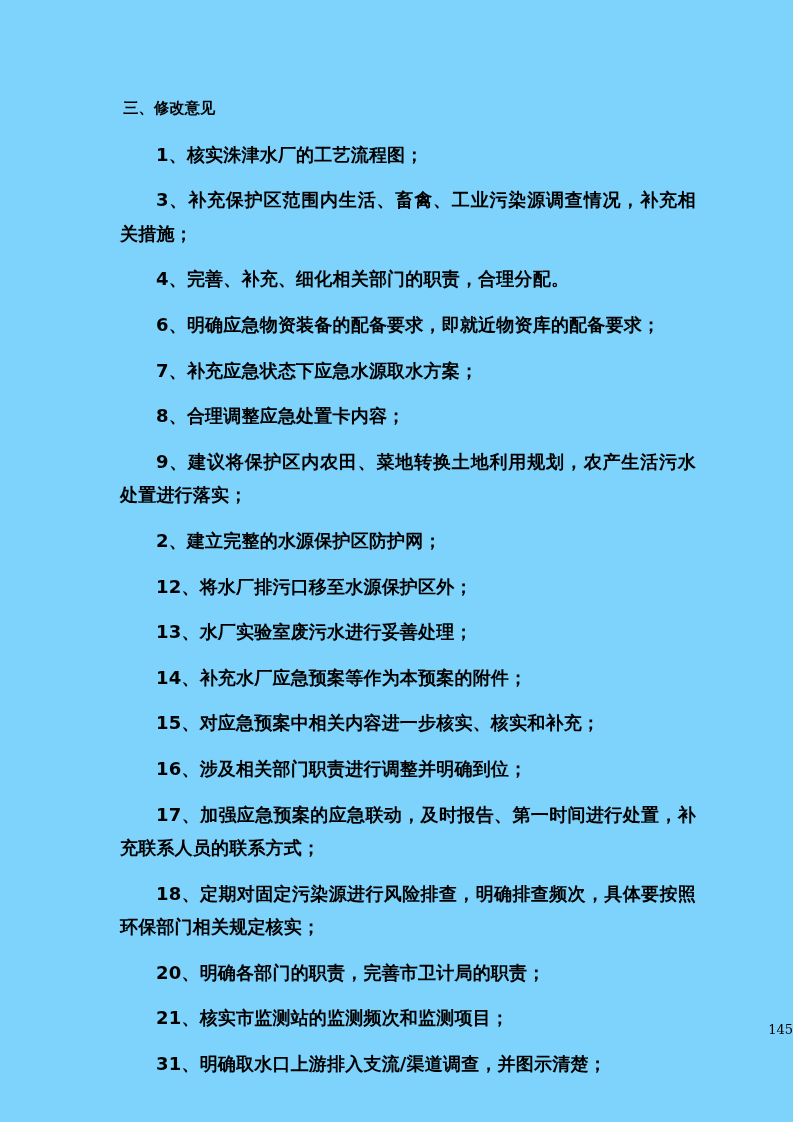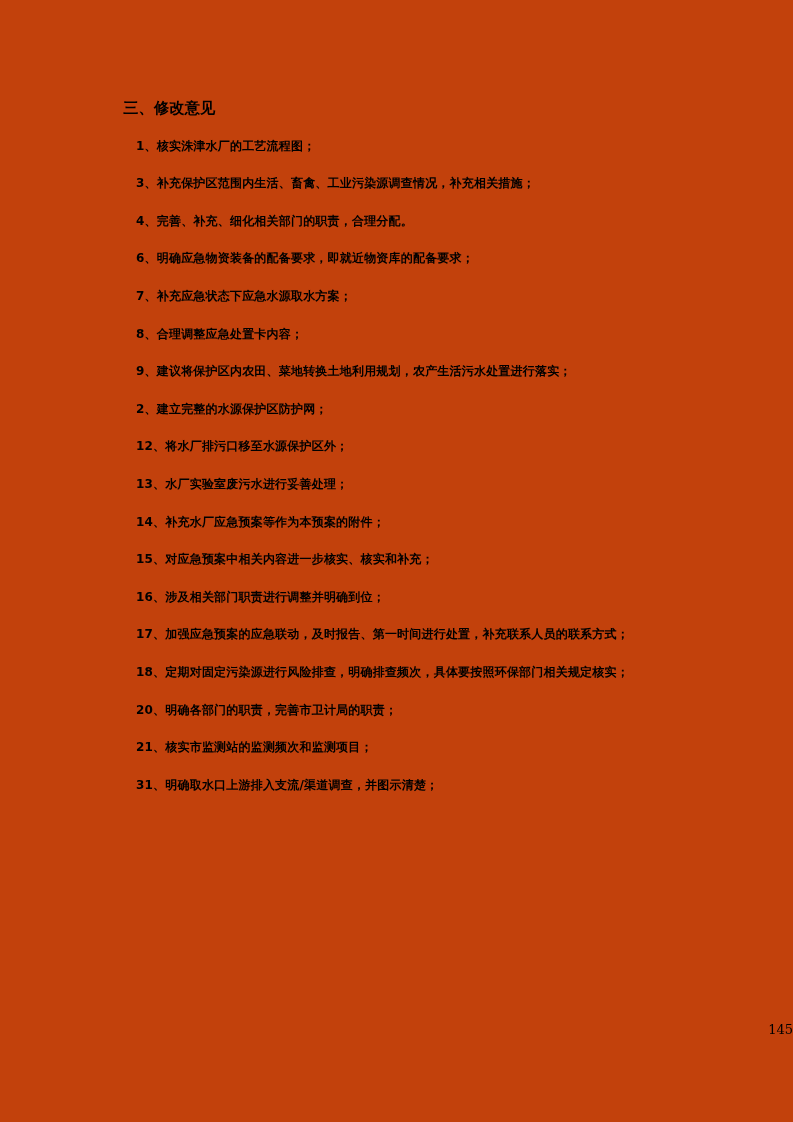--- a/index.html
+++ b/index.html
@@ -4,37 +4,37 @@
 <style>
   html, body {
     margin: 0;
     padding: 0;
     background: #ffffff;
   }
   .page {
     position: relative;
     width: 793px;
     height: 1122px;
-    background: #c2410c;
+    background: #7dd3fc;
     margin: 0 auto;
     overflow: hidden;
     font-family: "DejaVu Sans", "Liberation Sans", sans-serif;
     color: #000000;
   }
   .content {
     position: absolute;
     left: 108px;
     top: 92px;
     width: 600px;
   }
   .para {
-    font-size: 12px;
+    font-size: 18px;
     line-height: 33.6px;
     text-indent: 2em;
-    margin: 4px;
+    margin: 12px;
     font-weight: bold;
     letter-spacing: 0.2px;
     text-align: justify;
     text-justify: inter-ideograph;
   }
   .heading {
     font-size: 15.2px;
     line-height: 33.6px;
     margin: 0;
     font-weight: bold;

